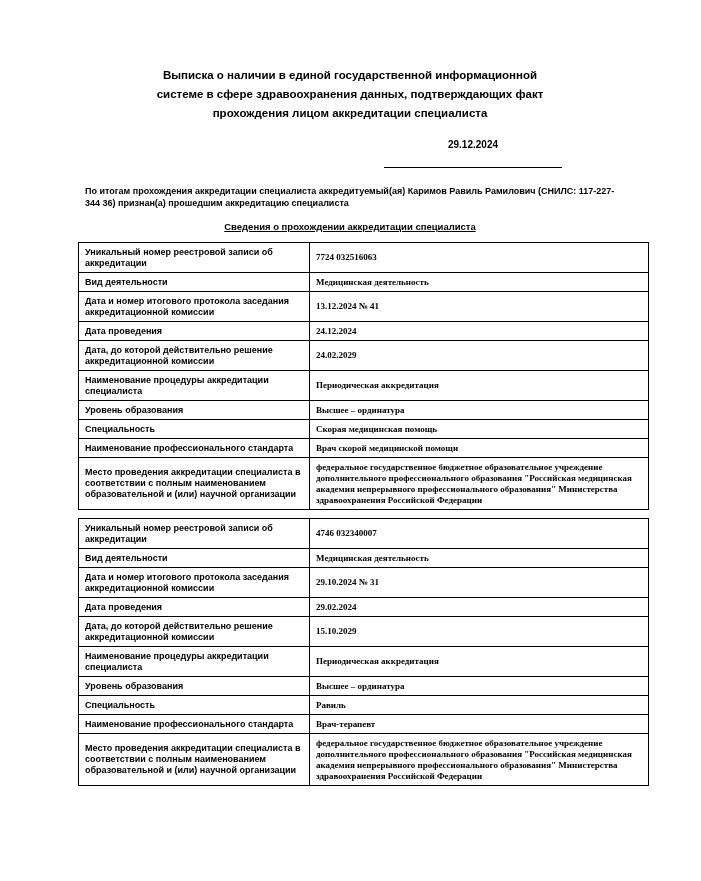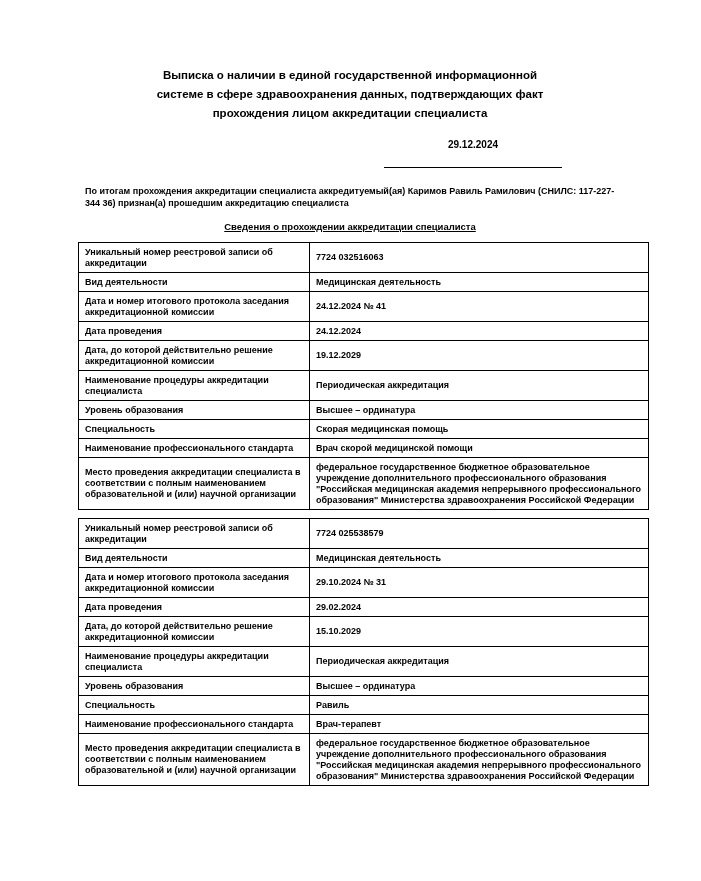--- a/index.html
+++ b/index.html
@@ -80,20 +80,21 @@
     padding: 3.5px 6px;
     vertical-align: middle;
     text-align: left;
     word-wrap: break-word;
   }
   .label-cell {
     width: 218px;
   }
   .value-cell {
     width: 326px;
+    font-family: Liberation Serif, serif;
   }
 </style>
 </head>
 <body>
 
 <div class="page">
 
   <h1 class="doc-title">Выписка о наличии в единой государственной информационной системе в сфере здравоохранения данных, подтверждающих факт прохождения лицом аккредитации специалиста</h1>
 
   <div class="date-block">
@@ -111,29 +112,29 @@
           <tr>
             <td class="cell label-cell">Уникальный номер реестровой записи об аккредитации</td>
             <td class="cell value-cell">7724 032516063</td>
           </tr>
           <tr>
             <td class="cell label-cell">Вид деятельности</td>
             <td class="cell value-cell">Медицинская деятельность</td>
           </tr>
           <tr>
             <td class="cell label-cell">Дата и номер итогового протокола заседания аккредитационной комиссии</td>
-            <td class="cell value-cell">24.12.2024 № 41</td>
+            <td class="cell value-cell">13.12.2024 № 41</td>
           </tr>
           <tr>
             <td class="cell label-cell">Дата проведения</td>
             <td class="cell value-cell">24.12.2024</td>
           </tr>
           <tr>
             <td class="cell label-cell">Дата, до которой действительно решение аккредитационной комиссии</td>
-            <td class="cell value-cell">19.12.2029</td>
+            <td class="cell value-cell">24.02.2029</td>
           </tr>
           <tr>
             <td class="cell label-cell">Наименование процедуры аккредитации специалиста</td>
             <td class="cell value-cell">Периодическая аккредитация</td>
           </tr>
           <tr>
             <td class="cell label-cell">Уровень образования</td>
             <td class="cell value-cell">Высшее – ординатура</td>
           </tr>
           <tr>
@@ -147,21 +148,21 @@
           <tr>
             <td class="cell label-cell">Место проведения аккредитации специалиста в соответствии с полным наименованием образовательной и (или) научной организации</td>
             <td class="cell value-cell">федеральное государственное бюджетное образовательное учреждение дополнительного профессионального образования "Российская медицинская академия непрерывного профессионального образования" Министерства здравоохранения Российской Федерации</td>
           </tr>
         </tbody>
       </table>
       <table class="acc-table">
         <tbody>
           <tr>
             <td class="cell label-cell">Уникальный номер реестровой записи об аккредитации</td>
-            <td class="cell value-cell">7724 025538579</td>
+            <td class="cell value-cell">4746 032340007</td>
           </tr>
           <tr>
             <td class="cell label-cell">Вид деятельности</td>
             <td class="cell value-cell">Медицинская деятельность</td>
           </tr>
           <tr>
             <td class="cell label-cell">Дата и номер итогового протокола заседания аккредитационной комиссии</td>
             <td class="cell value-cell">29.10.2024 № 31</td>
           </tr>
           <tr>

